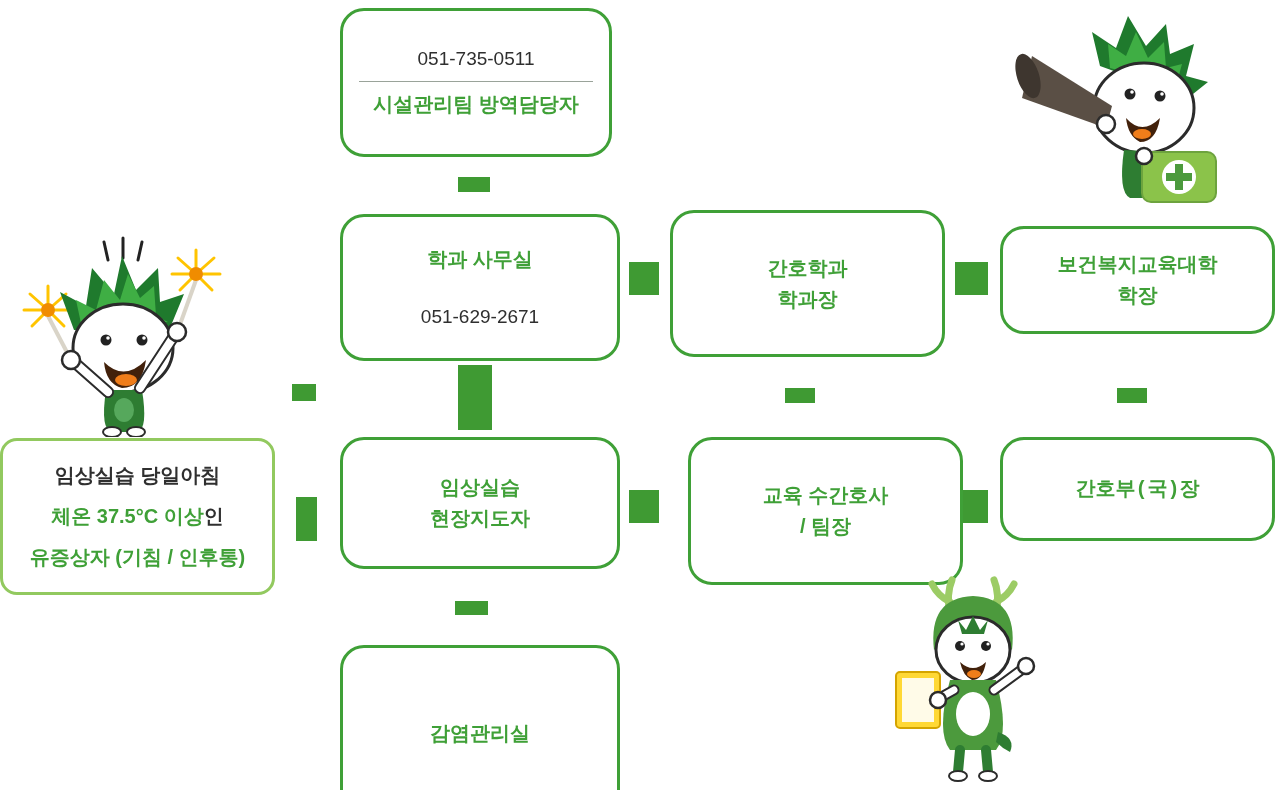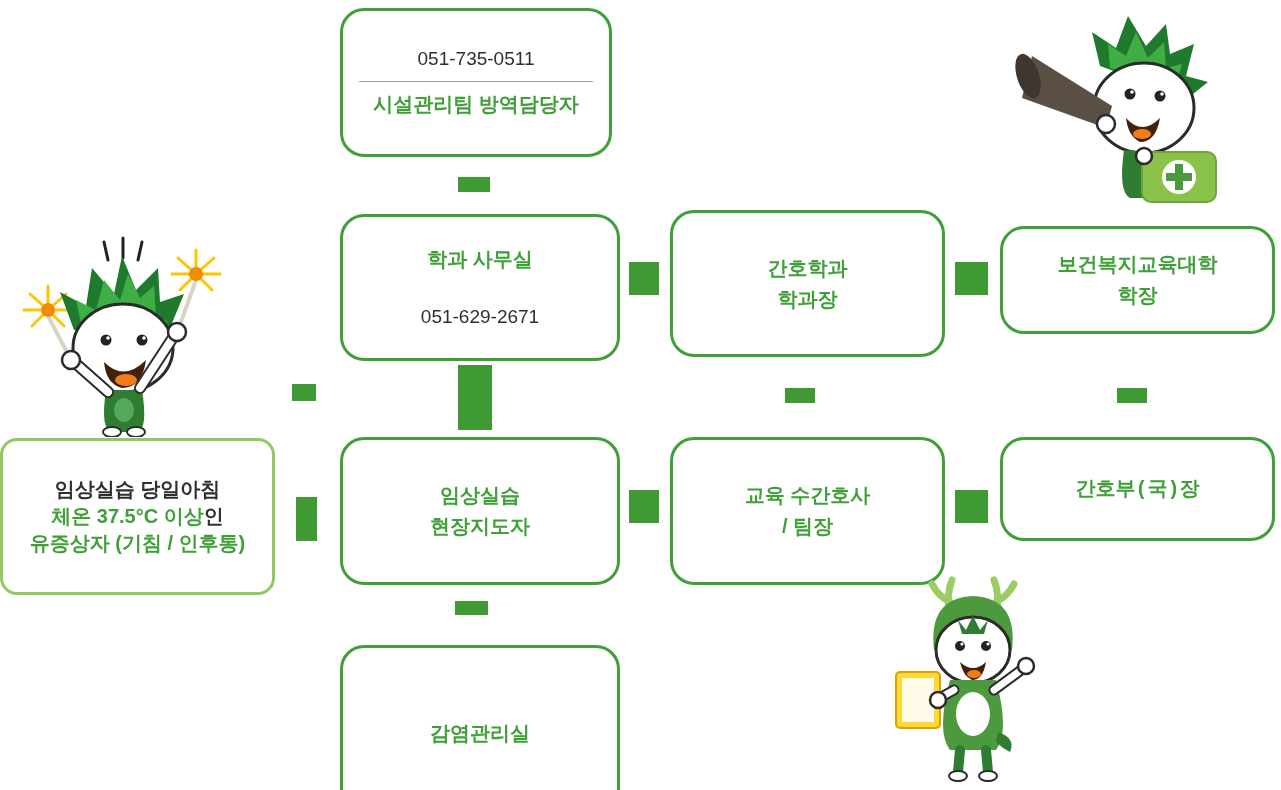--- a/index.html
+++ b/index.html
@@ -34,21 +34,21 @@
     text-align:center;
     z-index:2;
   }
   .box.light{ border-color:var(--light-green); }
   .t-green{ color:var(--green-text); font-weight:700; font-size:20px; line-height:1.35; }
   .t-dark{ color:var(--dark-text); font-weight:400; font-size:19px; line-height:1.3; }
   .t-dark-b{ color:var(--dark-text); font-weight:700; font-size:20px; line-height:1.35; }
   .gap-sm > * + *{ margin-top:9px; }
   .gap-md > * + *{ margin-top:32px; }
   .gap-xs > * + *{ margin-top:4px; }
-  .gap-lb > * + *{ }
+  .gap-lb > * + *{ margin-top:14px; }
   .divider{
     width:88%;
     height:1px;
     background:var(--divider);
     border:none;
   }
   .conn{
     position:absolute;
     background:var(--connector);
     z-index:1;
@@ -85,26 +85,26 @@
   </div>
 
   <div class="box light gap-lb" style="left:0px; top:438px; width:275px; height:157px;border-radius:17px;">
     <div class="t-dark-b">임상실습 당일아침</div>
     <div>
       <span class="t-green">체온 37.5°C 이상</span><span class="t-dark-b">인</span>
     </div>
     <div class="t-green">유증상자 (기침 / 인후통)</div>
   </div>
 
-  <div class="box gap-xs" style="left:340px; top:437px; width:280px; height:148px;">
+  <div class="box gap-xs" style="left:340px; top:437px; width:280px; height:132px;">
     <div class="t-green">임상실습</div>
     <div class="t-green">현장지도자</div>
   </div>
 
-  <div class="box gap-xs" style="left:670px; top:437px; width:275px; height:148px;text-align:center;">
+  <div class="box gap-xs" style="left:688px; top:437px; width:275px; height:148px;text-align:center;">
     <div class="t-green">교육 수간호사</div>
     <div class="t-green">/ 팀장</div>
   </div>
 
   <div class="box" style="left:1000px; top:437px; width:275px; height:104px;font-family:Liberation Mono, monospace;">
     <div class="t-green">간호부(국)장</div>
   </div>
 
   <div class="box" style="left:340px; top:645px; width:280px; height:177px;">
     <div class="t-green">감염관리실</div>

